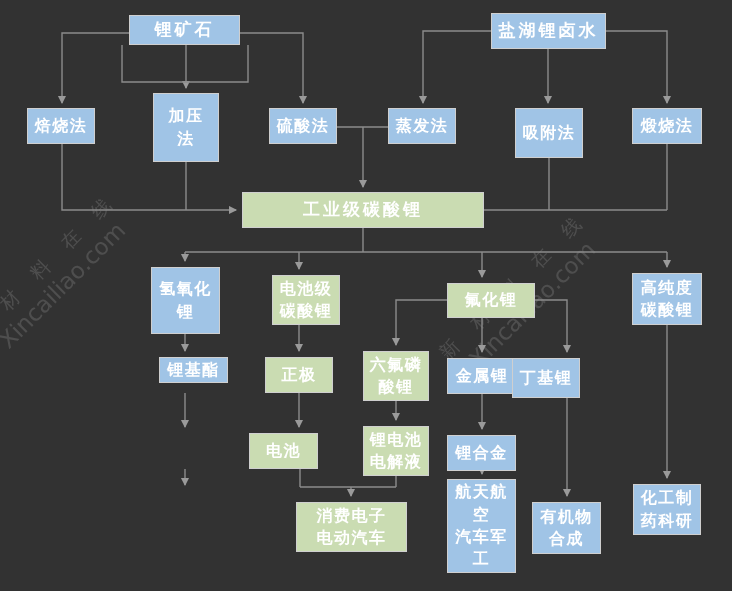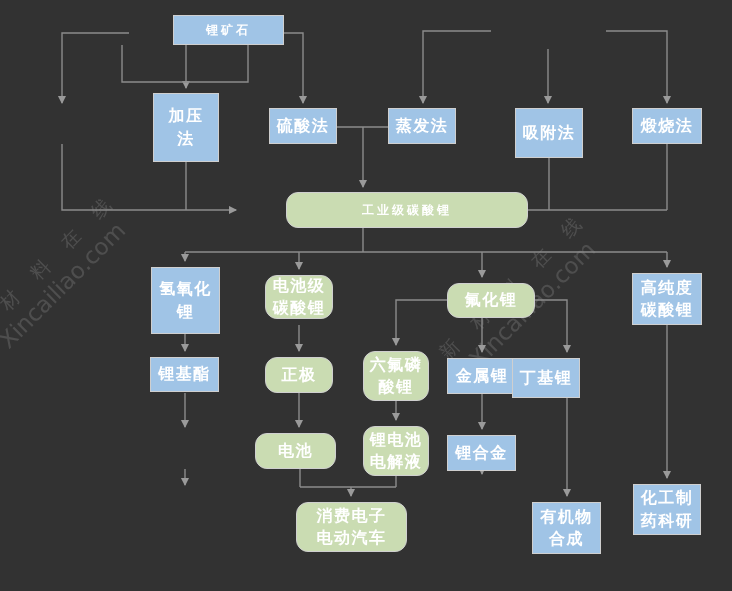--- a/index.html
+++ b/index.html
@@ -9,22 +9,22 @@
     font-family:"DejaVu Sans","Liberation Sans",sans-serif;
   }
   .node{
     position:absolute;box-sizing:border-box;z-index:3;
     display:flex;align-items:center;justify-content:center;
     text-align:center;white-space:pre-line;
     color:#ffffff;font-weight:bold;font-size:16px;letter-spacing:1.5px;line-height:1.4;
     border:1.5px solid #cfcfcf;
   }
   .blue{background:#a0c4e6;}
-  .green{background:#cadcb2;border-radius:12px;}
-  .big{font-size:12px;letter-spacing:3px;margin-left:44px;}
+  .green{background:#cadcb2;}
+  .big{font-size:17px;letter-spacing:3px;}
   #connectors{position:absolute;left:0;top:0;z-index:2;}
   .watermark{
     position:absolute;z-index:1;
     transform:rotate(-45deg);
     text-align:center;color:rgba(255,255,255,0.14);
     pointer-events:none;
   }
   .wm-cn{font-size:19px;letter-spacing:9px;white-space:nowrap;}
   .wm-en{font-size:23px;white-space:nowrap;}
 </style>
@@ -83,50 +83,56 @@
       <polyline points="517,300 567,300 567,352" marker-end="url(#arr)"></polyline>
       <polyline points="396,401 396,420" marker-end="url(#arr)"></polyline>
       <polyline points="482,394 482,429" marker-end="url(#arr)"></polyline>
       <polyline points="482,471 482,474" marker-end="url(#arr)"></polyline>
       <polyline points="567,394 567,496" marker-end="url(#arr)"></polyline>
       <polyline points="667,325 667,478" marker-end="url(#arr)"></polyline>
     </g>
   </svg>
 
   <div class="node blue big" style="left:129px;top:15px;width:111px;height:30px">锂矿石</div>
+  <div class="node blue big" style="left:491px;top:13px;width:115px;height:36px">盐湖锂卤水</div>
 
+  <div class="node blue" style="left:27px;top:108px;width:68px;height:36px">焙烧法</div>
   <div class="node blue" style="left:153px;top:93px;width:66px;height:69px">加压
 法</div>
   <div class="node blue" style="left:269px;top:108px;width:68px;height:36px">硫酸法</div>
   <div class="node blue" style="left:388px;top:108px;width:68px;height:36px">蒸发法</div>
   <div class="node blue" style="left:515px;top:108px;width:68px;height:50px">吸附法</div>
   <div class="node blue" style="left:632px;top:108px;width:70px;height:36px">煅烧法</div>
 
   <div class="node green big" style="left:242px;top:192px;width:242px;height:36px">工业级碳酸锂</div>
 
   <div class="node blue" style="left:151px;top:267px;width:69px;height:67px">氢氧化
 锂</div>
-  <div class="node green" style="left:265px;top:275px;width:68px;height:44px">电池级
+  <div class="node green" style="left:272px;top:275px;width:68px;height:50px">电池级
 碳酸锂</div>
   <div class="node green" style="left:447px;top:283px;width:88px;height:35px">氟化锂</div>
   <div class="node blue" style="left:632px;top:273px;width:70px;height:52px">高纯度
 碳酸锂</div>
 
-  <div class="node blue" style="left:150px;top:357px;width:69px;height:35px">锂基酯</div>
+  <div class="node blue" style="left:159px;top:357px;width:69px;height:26px">锂基酯</div>
   <div class="node green" style="left:265px;top:357px;width:68px;height:36px">正极</div>
   <div class="node blue" style="left:447px;top:358px;width:70px;height:36px">金属锂</div>
   <div class="node green" style="left:363px;top:351px;width:66px;height:50px">六氟磷
 酸锂</div>
   <div class="node blue" style="left:512px;top:358px;width:68px;height:40px">丁基锂</div>
 
-  <div class="node green" style="left:255px;top:433px;width:81px;height:36px">电池</div>
+  <div class="node green" style="left:249px;top:433px;width:69px;height:36px">电池</div>
   <div class="node green" style="left:363px;top:426px;width:66px;height:50px">锂电池
 电解液</div>
   <div class="node blue" style="left:447px;top:435px;width:69px;height:36px">锂合金</div>
 
   <div class="node green" style="left:296px;top:502px;width:111px;height:50px">消费电子
 电动汽车</div>
+  <div class="node blue" style="left:447px;top:479px;width:69px;height:94px">航天航
+空
+汽车军
+工</div>
   <div class="node blue" style="left:532px;top:502px;width:69px;height:52px">有机物
 合成</div>
   <div class="node blue" style="left:633px;top:484px;width:68px;height:51px">化工制
 药科研</div>
 
 </div>
 
 </body></html>

